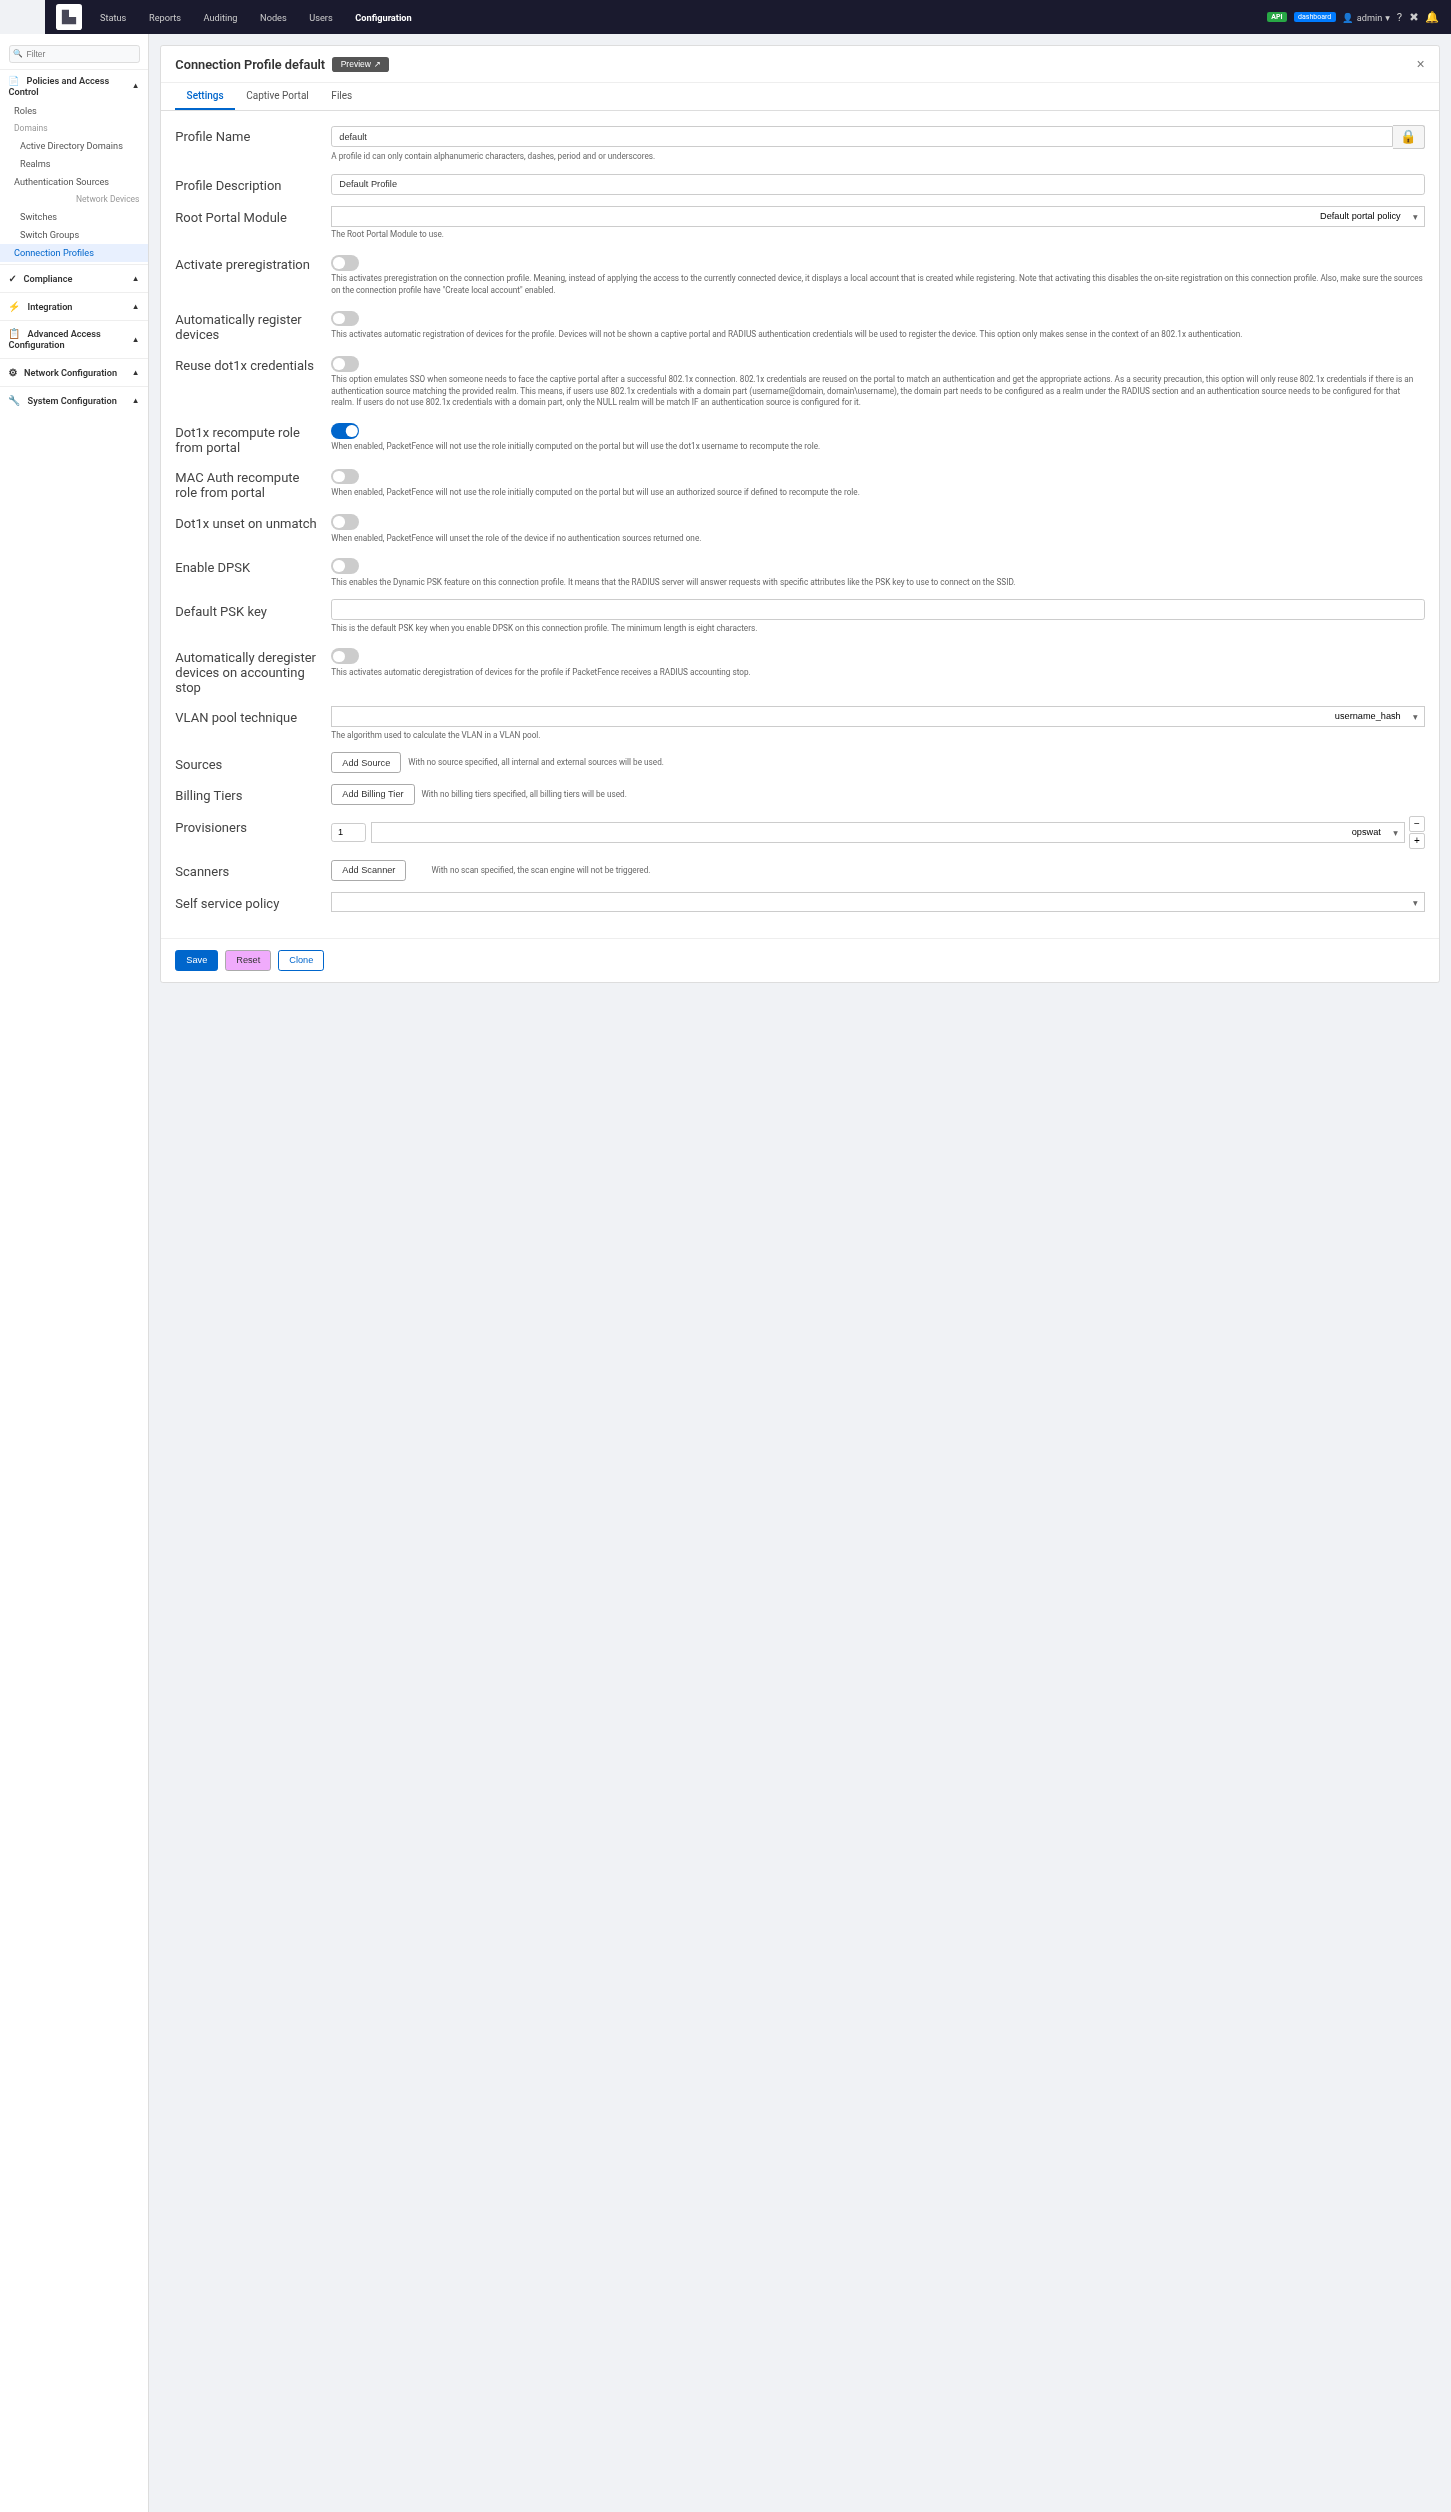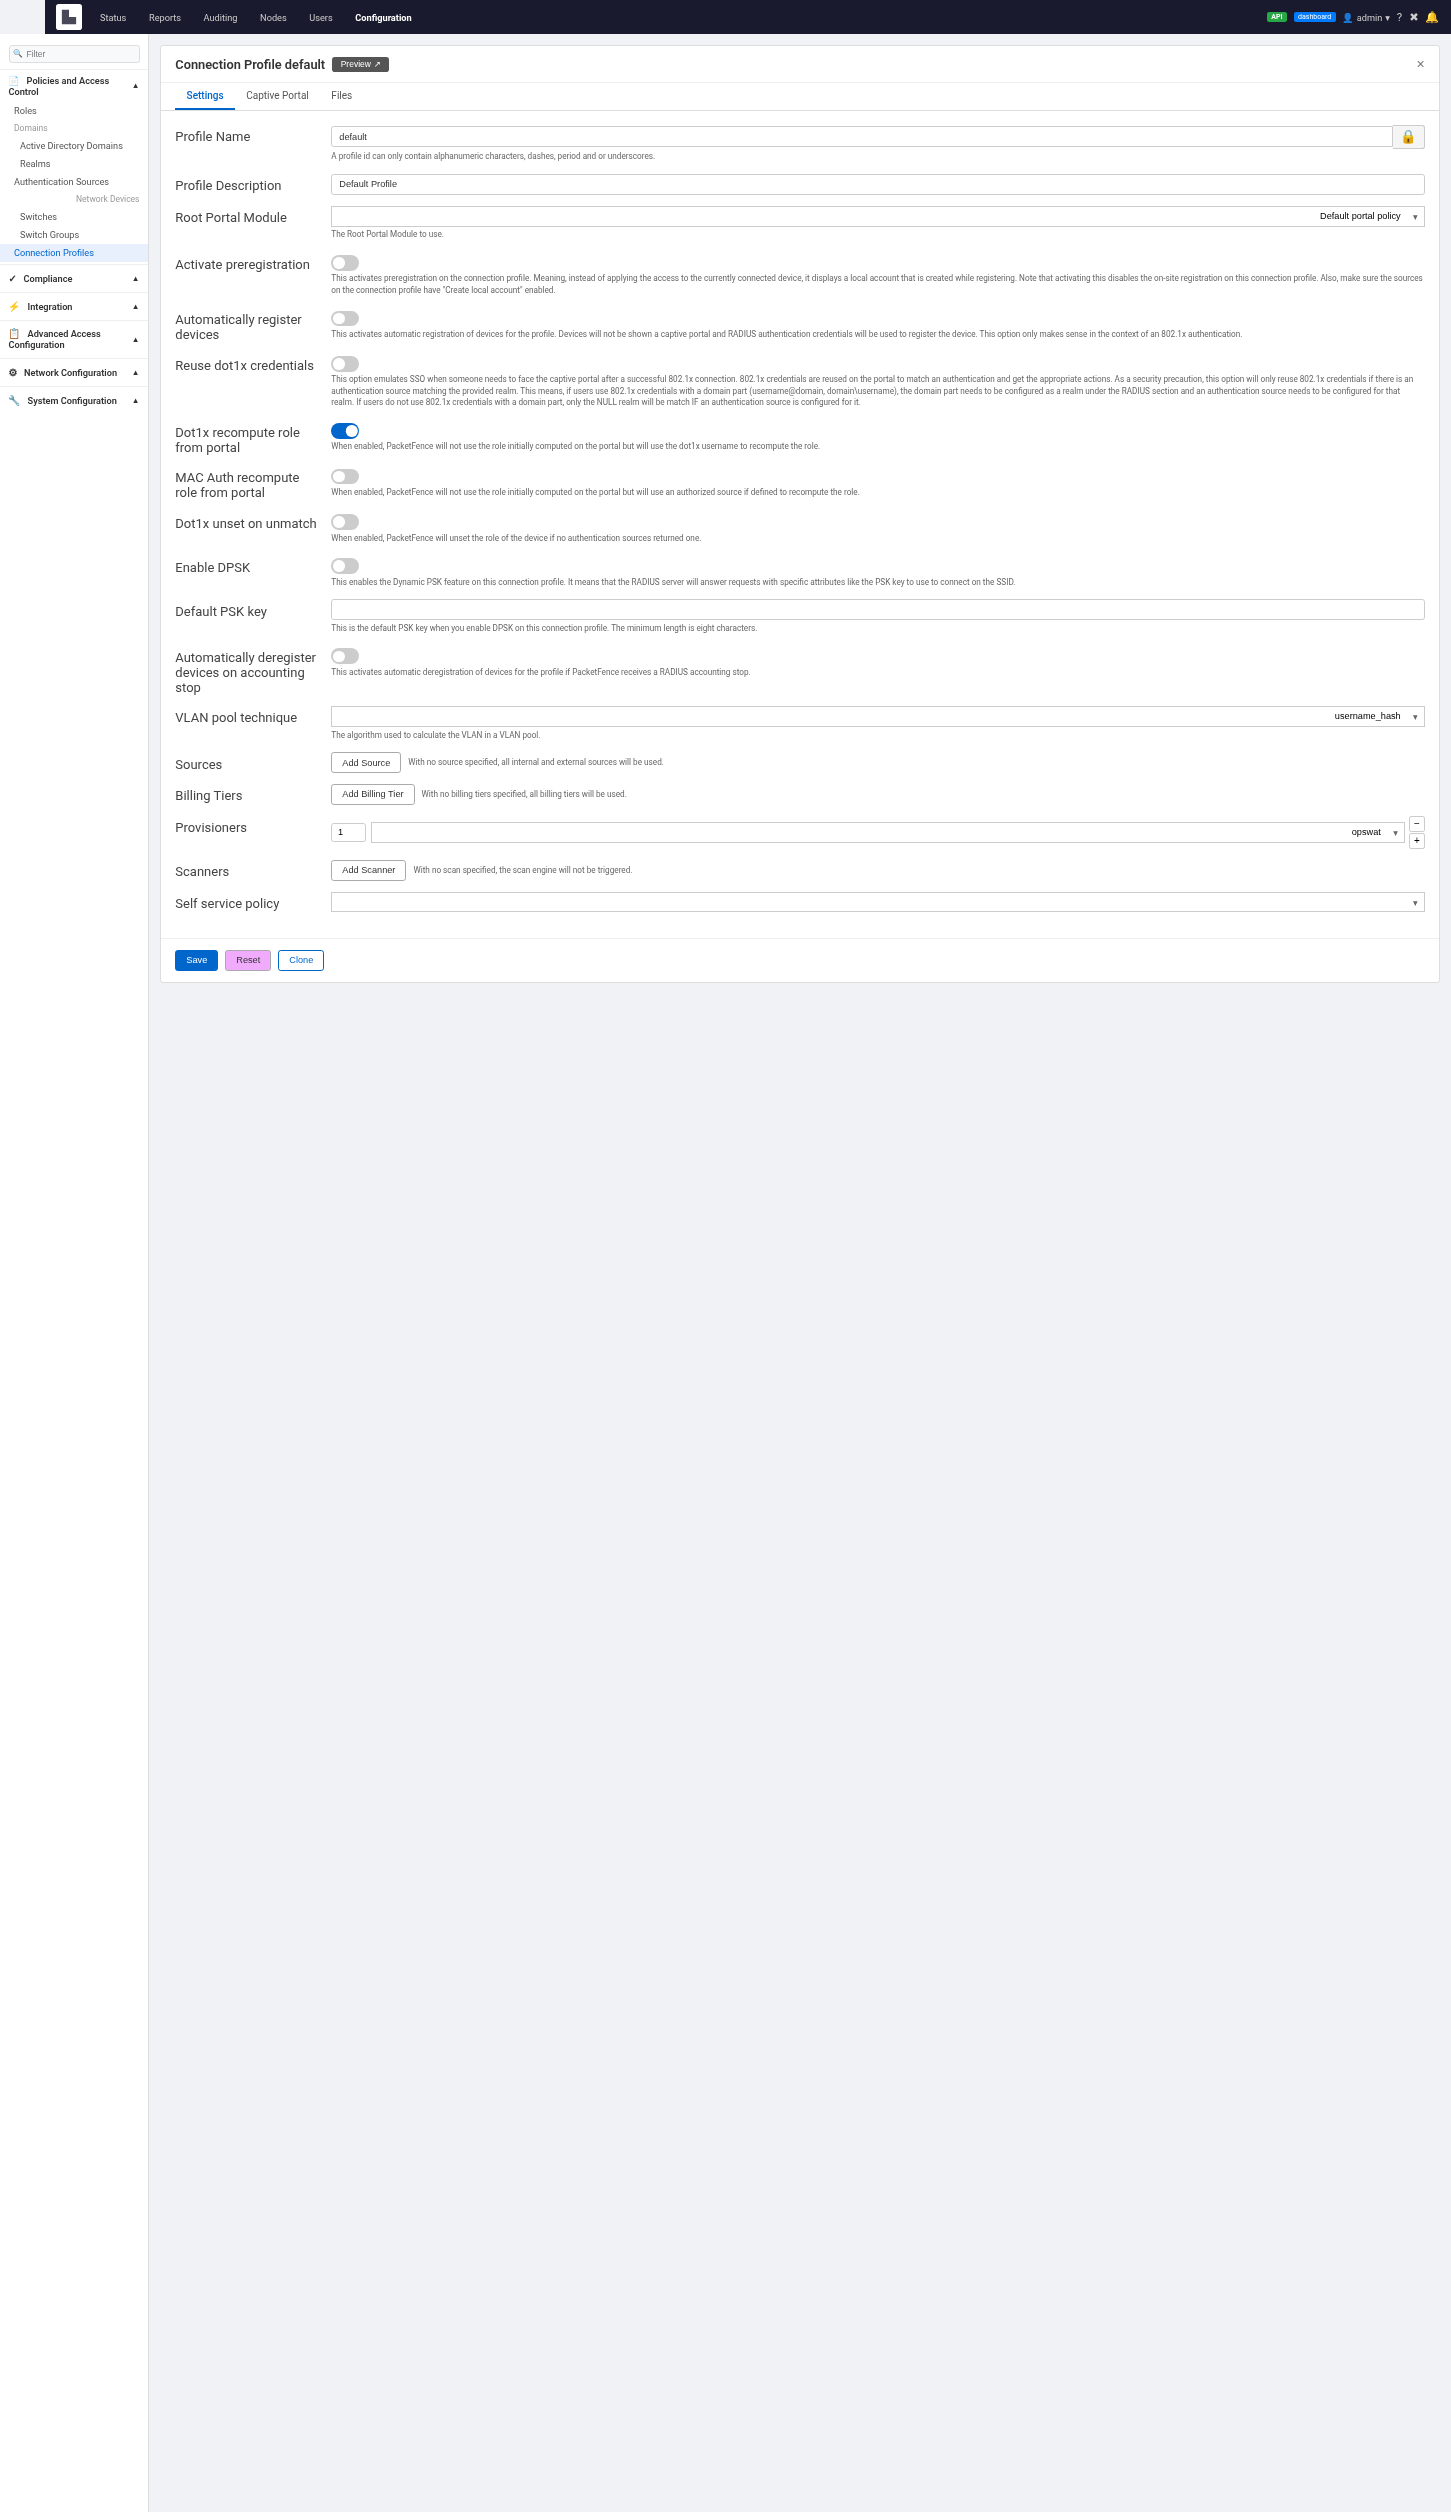--- a/index.html
+++ b/index.html
@@ -502,21 +502,21 @@
               <div class="add-remove-btns">
                 <button>−</button>
                 <button>+</button>
               </div>
             </div>
           </div>
         </div>
 
         <div class="form-row">
           <div class="form-label">Scanners</div>
-          <div class="form-field" style="display:flex; align-items:center; gap:7px;">
+          <div class="form-field" style="display:flex; align-items:center; gap:25px;">
             <button class="btn btn-outline">Add Scanner</button>
             <span class="form-hint" style="margin:0;">With no scan specified, the scan engine will not be triggered.</span>
           </div>
         </div>
 
         <div class="form-row">
           <div class="form-label">Self service policy</div>
           <div class="form-field">
             <div class="select-wrap">
               <select>

